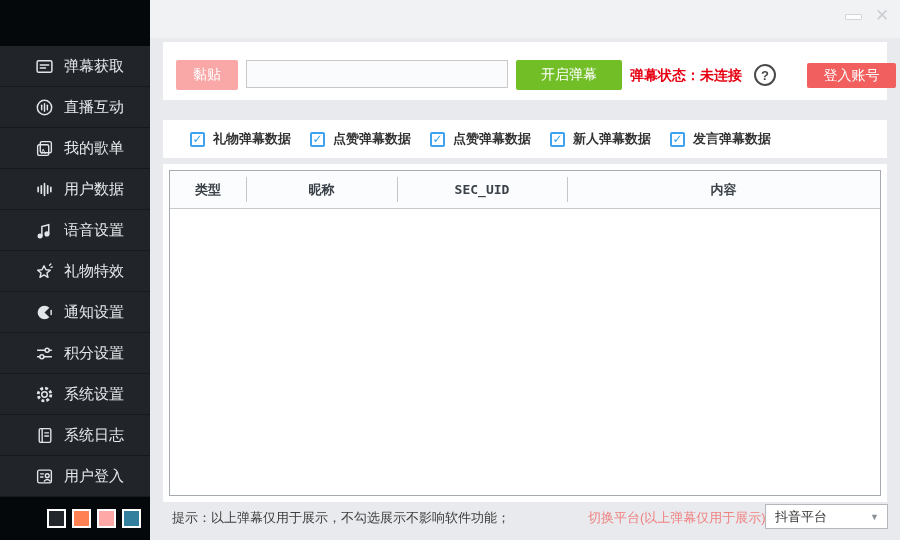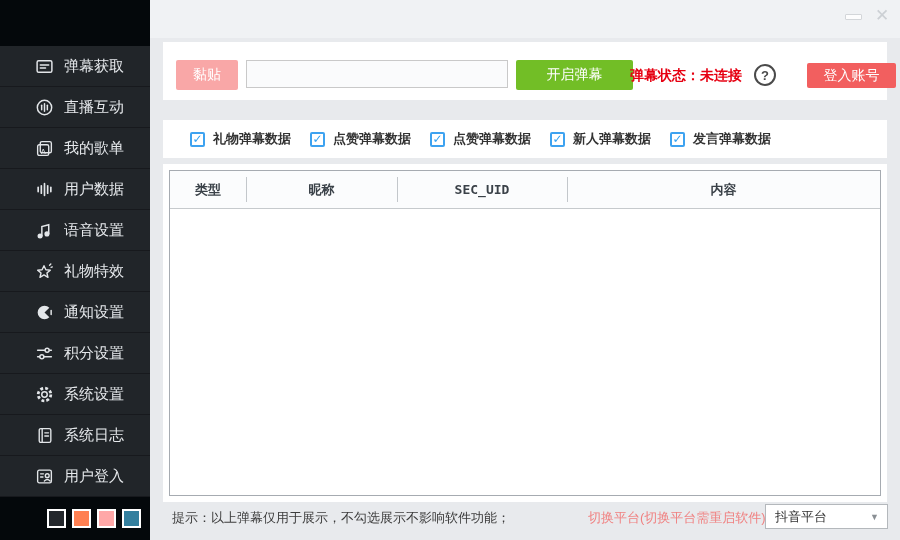--- a/index.html
+++ b/index.html
@@ -31,21 +31,21 @@
   .card-top{left:163px;top:42px;width:724px;height:58px;}
   .card-filters{left:163px;top:120px;width:724px;height:38px;}
   .card-table{left:163px;top:164px;width:724px;height:338px;}
 
   
   .btn{box-sizing:border-box;display:flex;align-items:center;justify-content:center;
        color:#ffffff;font-size:14px;border-radius:2px;cursor:pointer;}
   .paste-btn{position:absolute;left:13px;top:18px;width:62px;height:30px;background:#f9a7a7;}
   .room-input{position:absolute;left:83px;top:18px;width:262px;height:28px;box-sizing:border-box;
               border:1px solid #c9c9c9;background:#fafbfc;font-size:13px;padding:0 8px;outline:none;}
-  .start-btn{position:absolute;left:353px;top:18px;width:117px;height:30px;background:#72be26;}
+  .start-btn{position:absolute;left:353px;top:18px;width:106px;height:30px;background:#72be26;}
   .status-text{position:absolute;left:467px;top:18px;height:30px;line-height:30px;
                color:#e60012;font-size:14px;font-weight:bold;}
   .help-circle{position:absolute;left:591px;top:22px;width:22px;height:22px;box-sizing:border-box;
                border:2px solid #4a4a4a;border-radius:50%;color:#4a4a4a;font-size:13px;font-weight:bold;
                display:flex;align-items:center;justify-content:center;cursor:pointer;}
   .login-btn{position:absolute;left:624px;top:21px;width:89px;height:25px;background:#f25f5f;margin-left:20px;}
 
   
   .filters-row{position:absolute;left:0;top:0;width:100%;height:100%;font-weight:bold;}
   .filter{position:absolute;top:0;height:38px;display:flex;align-items:center;gap:8px;cursor:pointer;}
@@ -264,18 +264,18 @@
         <div class="th" style="flex:1">内容</div>
         <div class="th-sep" style="left:76px"></div>
         <div class="th-sep" style="left:227px"></div>
         <div class="th-sep" style="left:397px"></div>
       </div>
       <div class="grid-body"></div>
     </div>
   </div>
 
   <div class="footer-tip">提示：以上弹幕仅用于展示，不勾选展示不影响软件功能；</div>
-  <div class="switch-platform">切换平台(切换平台需重启软件)</div>
+  <div class="switch-platform">切换平台(以上弹幕仅用于展示)</div>
   <div class="platform-select">
     <span>抖音平台</span>
   </div>
 
 </div>
 
 </body></html>

